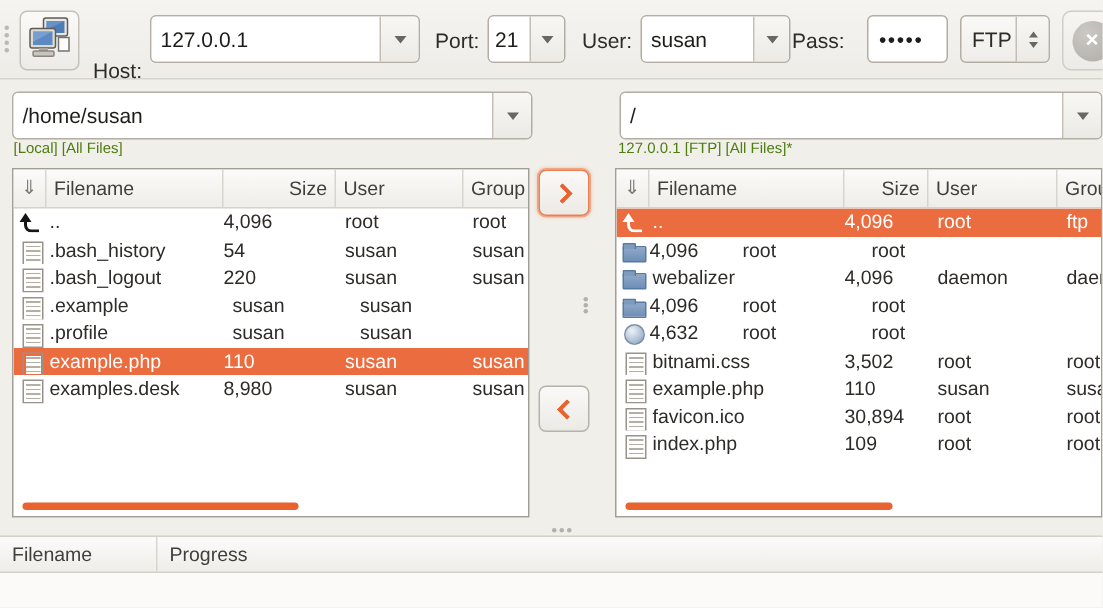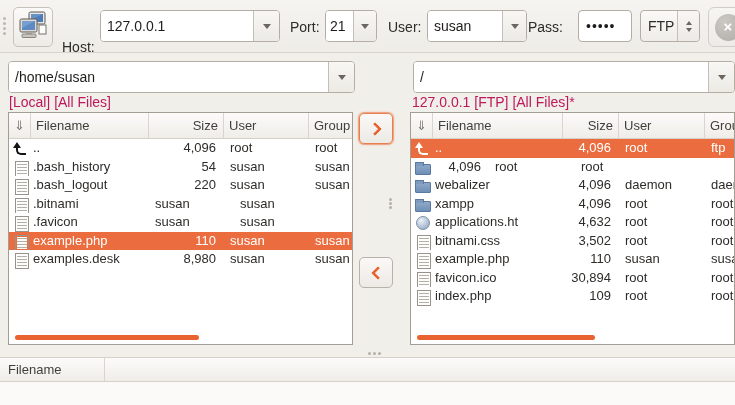--- a/index.html
+++ b/index.html
@@ -33,36 +33,36 @@
   .tri-up-s { width:0; height:0; border:3px solid transparent; border-bottom:4px solid #6B665F; }
   .tri-dn-s { width:0; height:0; border:3px solid transparent; border-top:4px solid #6B665F; }
   .xbtn { border:1px solid #D2CDC6; border-radius:6px;
     background:linear-gradient(#F6F5F2,#ECEBE7);
     display:flex; align-items:center; justify-content:center; }
   .xcircle { width:27px; height:27px; border-radius:50%;
     background:radial-gradient(circle at 35% 30%, #CCC9C5, #AFACA8);
     color:#fff; font-size:15px; font-weight:bold; text-align:center; line-height:26px; }
 
   
-  .status { font-size:14px; color:#be185d; }
+  .status { font-size:10px; color:#4d7c0f; }
   .frame { border:1px solid #A39E95; background:#fff; overflow:hidden; }
   .lheader { display:flex; height:26px;
     background:linear-gradient(#FCFBFA,#EFEDE8);
     border-bottom:1px solid #D5D0C8; color:#413F3B; font-size:13px; }
   .hcell { display:flex; align-items:center; padding:0 5px;
     border-right:1px solid #D9D5CE; overflow:hidden; white-space:nowrap; flex-shrink:0; }
   .sortglyph { font-family:"DejaVu Sans",sans-serif; font-size:13px; color:#7E7A73; }
   .rows { position:absolute; left:0; right:0; top:26px; bottom:0; overflow:hidden; }
   .row { display:flex; height:18.5px; line-height:18.5px; font-size:13px; color:#2E2C29;
     white-space:nowrap; }
   .row.selected { background:#EB6C3E; color:#fff; }
   .cell { overflow:hidden; flex-shrink:0; }
   .ficon { width:22px; position:relative; }
   .cname { padding-left:2px; }
-  .csize { text-align:right; padding-right:8px; }
+  .csize { padding-right:8px; }
   .cuser { padding-left:6px; }
   .cgroup { padding-left:6px; flex:0 0 85px; }
   
   .left .cname { flex:0 0 118px; } .left .csize { flex:0 0 75px; } .left .cuser { flex:0 0 85px; }
   .right .cname { flex:0 0 130px; } .right .csize { flex:0 0 56px; } .right .cuser { flex:0 0 86px; }
   .left .h-name { width:118px; } .left .h-size { width:75px; justify-content:flex-end; }
   .left .h-user { width:85px; } .left .h-group { width:85px; border-right:0; }
   .right .h-name { width:130px; } .right .h-size { width:56px; justify-content:flex-end; }
   .right .h-user { width:86px; } .right .h-group { width:85px; border-right:0; }
   .h-icon { width:22px; justify-content:center; }
@@ -212,27 +212,27 @@
   </div>
       <div class="row">
     <span class="cell ficon icon-file"></span>
     <span class="cell cname">.bash_logout</span>
     <span class="cell csize">220</span>
     <span class="cell cuser">susan</span>
     <span class="cell cgroup">susan</span>
   </div>
       <div class="row">
     <span class="cell ficon icon-file"></span>
-    <span class="cell cname">.bitnami</span>
-    <span class="cell cuser">susan</span>
-    <span class="cell cgroup">susan</span>
-  </div>
-      <div class="row">
-    <span class="cell ficon icon-file"></span>
-    <span class="cell cname">.favicon</span>
+    <span class="cell cname">.example</span>
+    <span class="cell cuser">susan</span>
+    <span class="cell cgroup">susan</span>
+  </div>
+      <div class="row">
+    <span class="cell ficon icon-file"></span>
+    <span class="cell cname">.profile</span>
     <span class="cell cuser">susan</span>
     <span class="cell cgroup">susan</span>
   </div>
       <div class="row selected">
     <span class="cell ficon icon-file"></span>
     <span class="cell cname">example.php</span>
     <span class="cell csize">110</span>
     <span class="cell cuser">susan</span>
     <span class="cell cgroup">susan</span>
   </div>
@@ -289,28 +289,26 @@
   </div>
       <div class="row">
     <span class="cell ficon icon-folder"></span>
     <span class="cell cname">webalizer</span>
     <span class="cell csize">4,096</span>
     <span class="cell cuser">daemon</span>
     <span class="cell cgroup">daemon</span>
   </div>
       <div class="row">
     <span class="cell ficon icon-folder"></span>
-    <span class="cell cname">xampp</span>
     <span class="cell csize">4,096</span>
     <span class="cell cuser">root</span>
     <span class="cell cgroup">root</span>
   </div>
       <div class="row">
     <span class="cell ficon icon-globe"></span>
-    <span class="cell cname">applications.ht</span>
     <span class="cell csize">4,632</span>
     <span class="cell cuser">root</span>
     <span class="cell cgroup">root</span>
   </div>
       <div class="row">
     <span class="cell ficon icon-file"></span>
     <span class="cell cname">bitnami.css</span>
     <span class="cell csize">3,502</span>
     <span class="cell cuser">root</span>
     <span class="cell cgroup">root</span>
@@ -336,14 +334,15 @@
     <span class="cell cuser">root</span>
     <span class="cell cgroup">root</span>
   </div>
     </div>
   <div class="hthumb" style="left:6px; width:178px;"></div>
 </div>
 
 <div class="abs hgrip" style="left:368px; top:352px;"></div>
 <div class="abs qheader">
   <div class="qcell" style="width:105px;">Filename</div>
+  <div class="qcell" style="flex:1; border-right:0;">Progress</div>
 </div>
 <div class="abs qlist"></div>
 
 </body></html>

